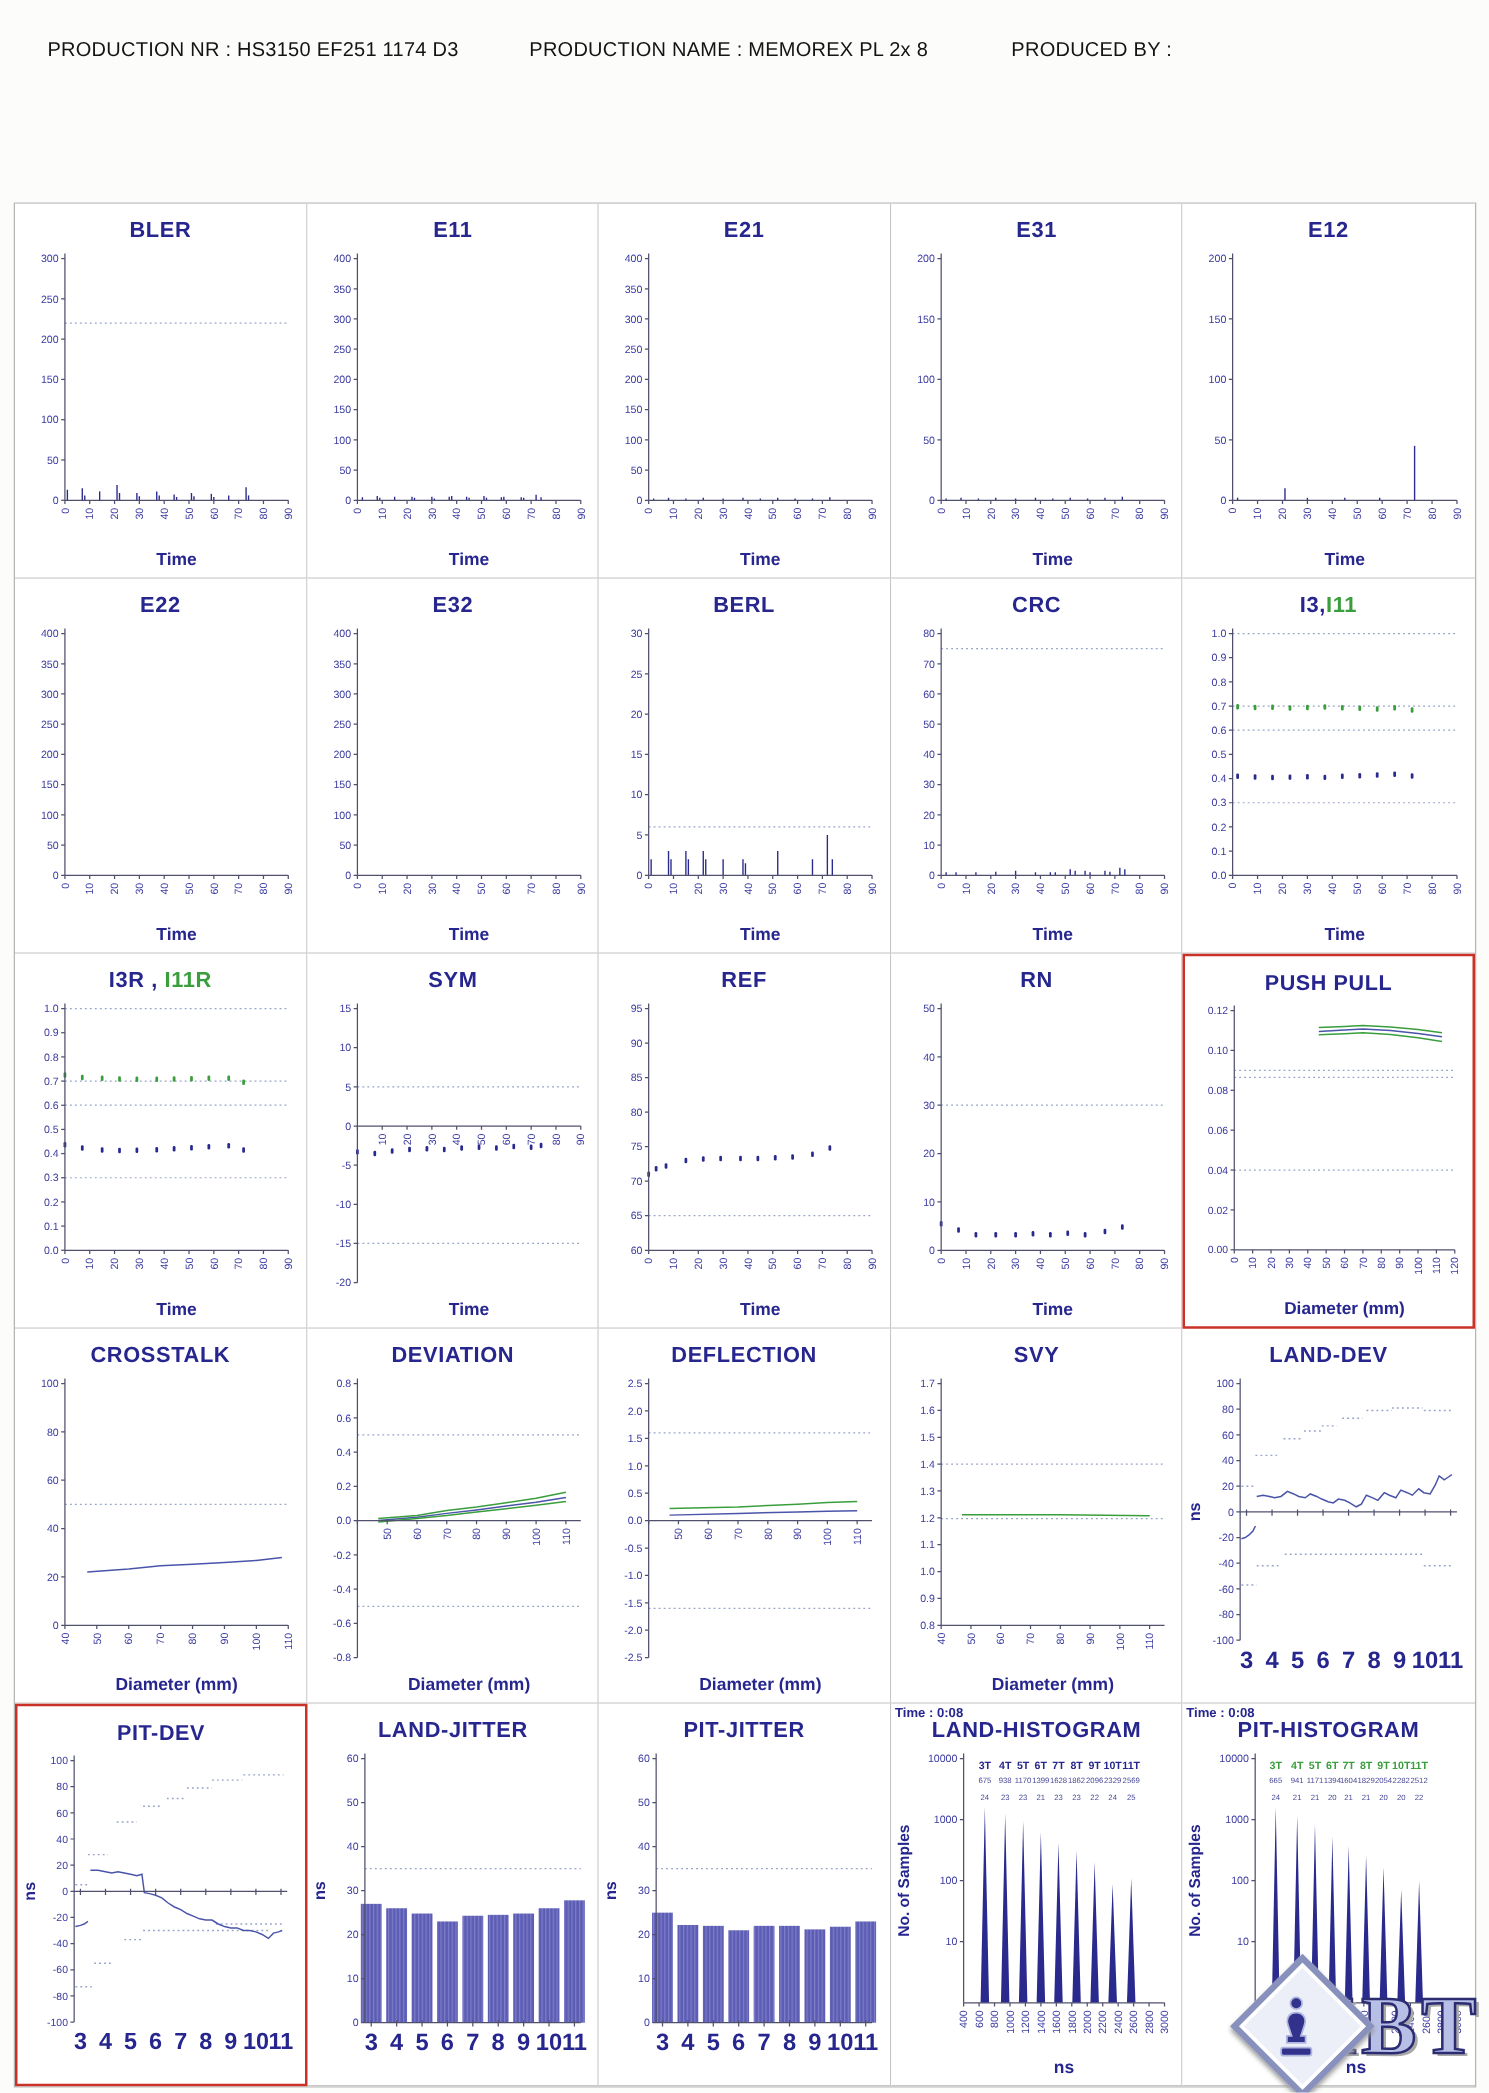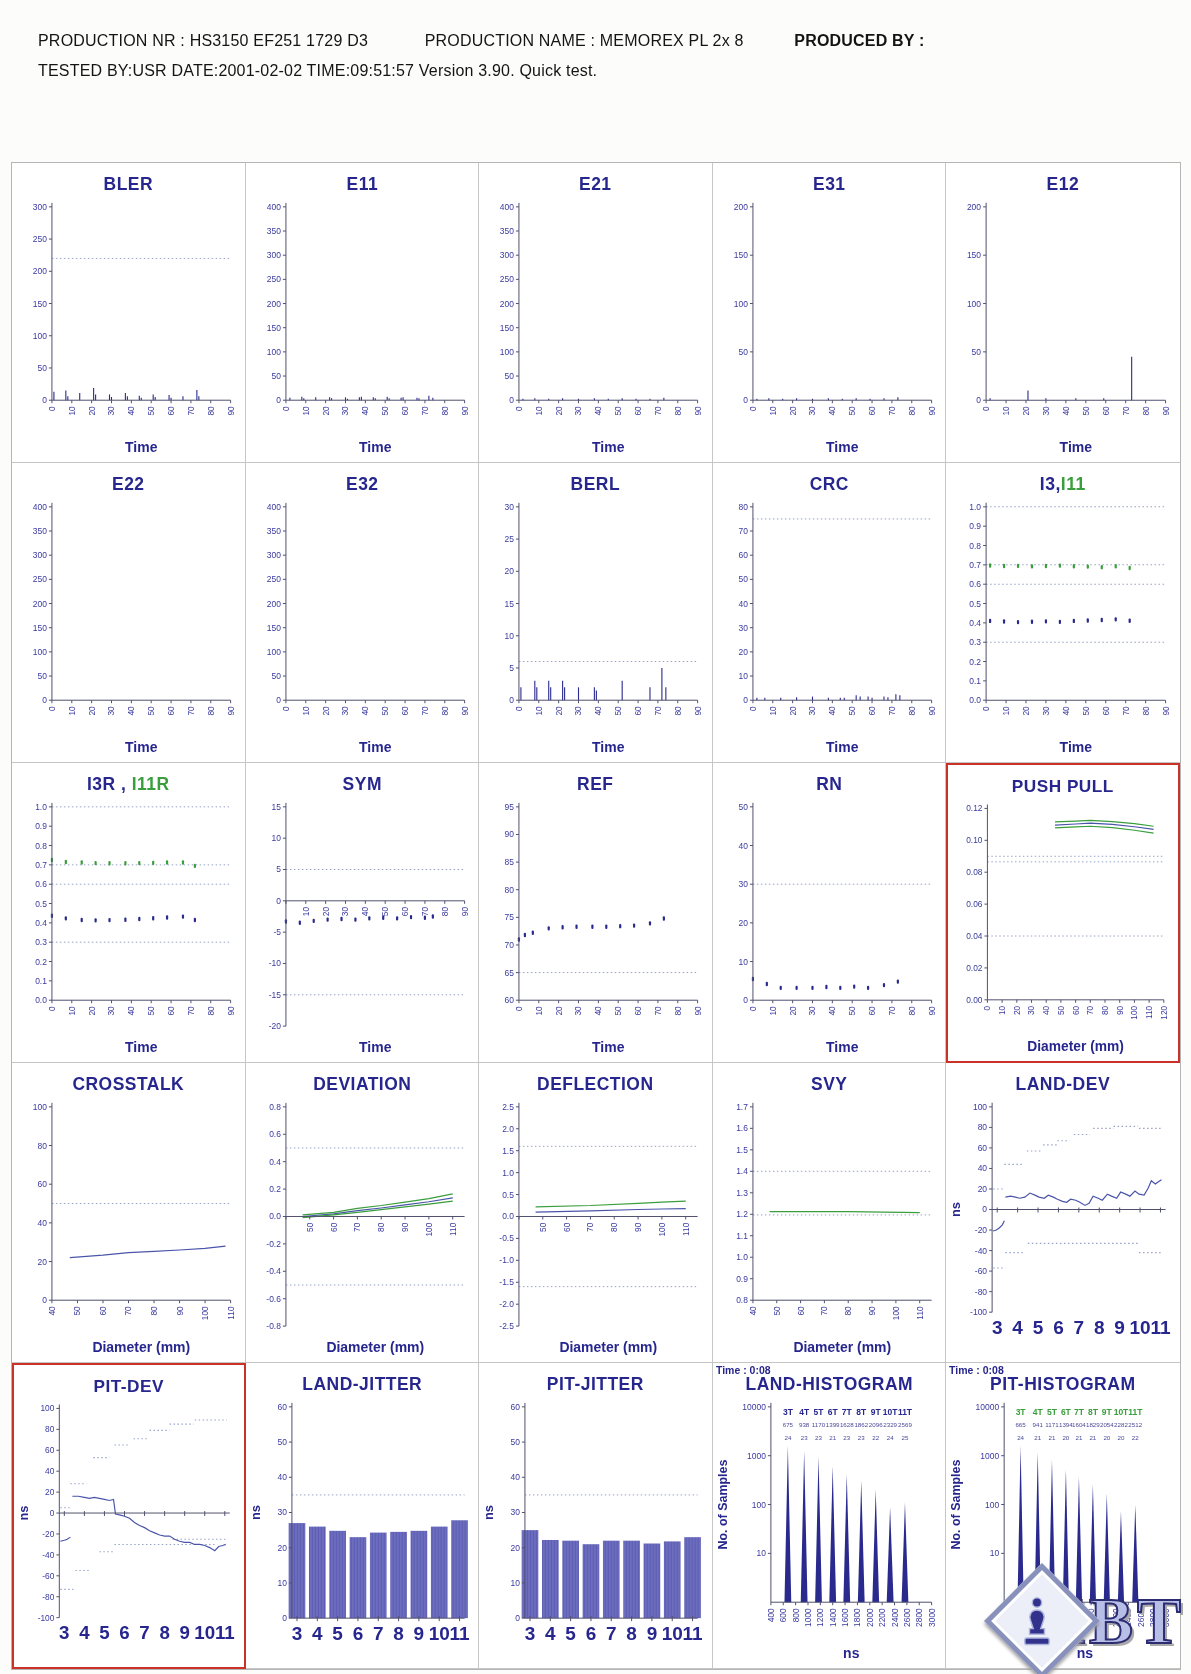--- a/index.html
+++ b/index.html
@@ -1,21 +1,21 @@
 <!DOCTYPE html>
 <html><head>
 <meta charset="utf-8">
 <style>
   html,body{margin:0;padding:0;background:#fcfcfa;}
   body{width:1191px;height:1674px;position:relative;font-family:"Liberation Sans",sans-serif;overflow:hidden;}
   .hdr{margin:26px 0 0 38px;color:#141414;}
   .hdr .l{font-size:16px;line-height:30px;letter-spacing:.2px;white-space:nowrap;}
   .hdr .l2 span{display:inline-block;}
   .hdr .l2 .pn{margin-left:52px;text-align:center;}
-  .hdr .l2 .pb{margin-left:46px;font-weight:bold;}
+  .hdr .l2 .pb{margin-left:62px;}
   #grid{position:absolute;left:11px;top:162px;width:1168px;border:1px solid #b5b5b5;background:#fff;
         display:grid;grid-template-columns:repeat(5,1fr);grid-template-rows:300px 300px 300px 300px 306px;}
   .cell{position:relative;border-right:1px solid #c6c6c6;border-bottom:1px solid #c6c6c6;box-sizing:border-box;background:#fff;}
   .cell:nth-child(5n){border-right:none;}
   .cell.red{border:2px solid #cb3227;z-index:2;}
   .cell svg{position:absolute;left:0;top:0;width:100%;height:100%;}
   svg text{font-family:"Liberation Sans",sans-serif;}
   
   .wm{position:absolute;right:6px;bottom:8px;width:184px;height:112px;z-index:6;}
   .wm-text{position:absolute;right:0;bottom:12px;font-family:"Liberation Serif",serif;font-weight:bold;
@@ -23,25 +23,24 @@
     -webkit-text-stroke:2px #2c2c72;text-shadow:3px 3px 0 #a9a9a9;}
   .wm-diamond{position:absolute;left:0;bottom:4px;width:72px;height:72px;transform:rotate(45deg);
     background:#eceef8;border:5px solid #8890bc;box-shadow:inset 0 0 0 3px #fff,2px 2px 4px #9a9a9a;}
   .wm-pawn{position:absolute;left:14px;bottom:14px;width:44px;height:56px;z-index:7;}
 </style>
 </head>
 <body>
 
 <div class="hdr">
   <div class="l l2">
-    <span>PRODUCTION NR : HS3150 EF251 1729 D3</span>
+    <span>PRODUCTION NR : HS3150 EF251 1174 D3</span>
     <span class="pn">PRODUCTION NAME : MEMOREX PL 2x 8</span>
     <span class="pb">PRODUCED BY :</span>
   </div>
-  <div class="l">TESTED BY:USR DATE:2001-02-02  TIME:09:51:57 Version 3.90. Quick test.</div>
 </div>
 
 <main id="grid">
     <div class="cell">
       <svg viewBox="0 0 233 300" preserveAspectRatio="none">
         <line x1="40" y1="95.73333333333335" x2="219" y2="95.73333333333335" stroke="#97a3c8" stroke-width="1" stroke-dasharray="1.5,2.5"></line>
         <line x1="41.98888888888889" y1="238" x2="41.98888888888889" y2="229.59333333333333" stroke="#2a2a8e" stroke-width="1.1"></line>
         <line x1="53.922222222222224" y1="238" x2="53.922222222222224" y2="228.3" stroke="#2a2a8e" stroke-width="1.1"></line>
         <line x1="55.91111111111111" y1="238" x2="55.91111111111111" y2="234.12" stroke="#2a2a8e" stroke-width="1.1"></line>
         <line x1="67.84444444444445" y1="238" x2="67.84444444444445" y2="230.88666666666666" stroke="#2a2a8e" stroke-width="1.1"></line>

